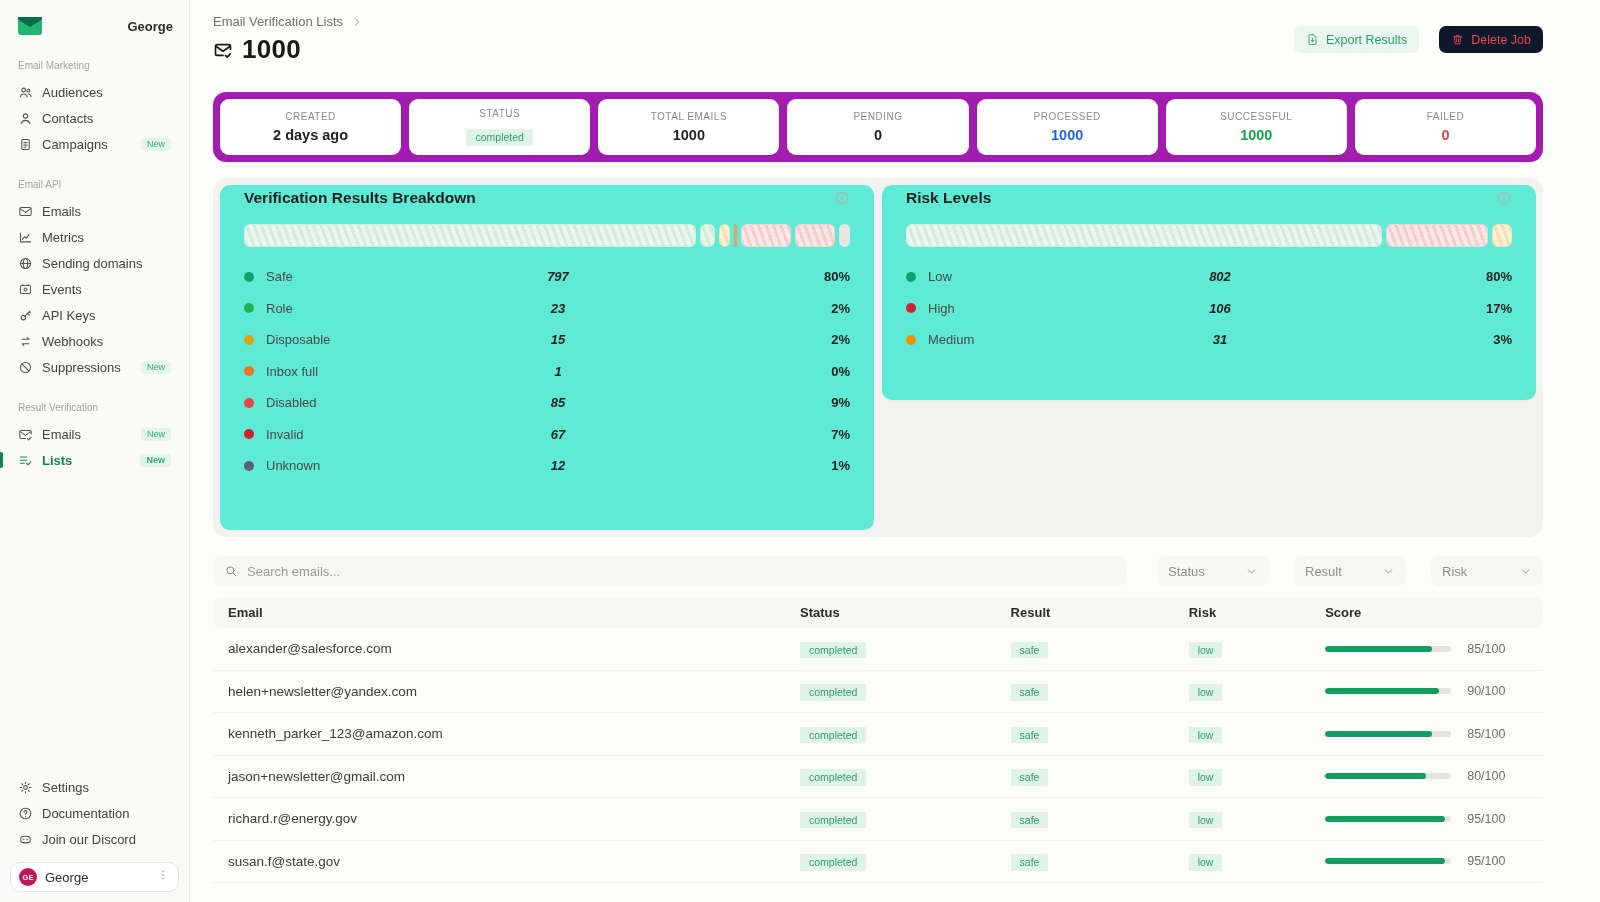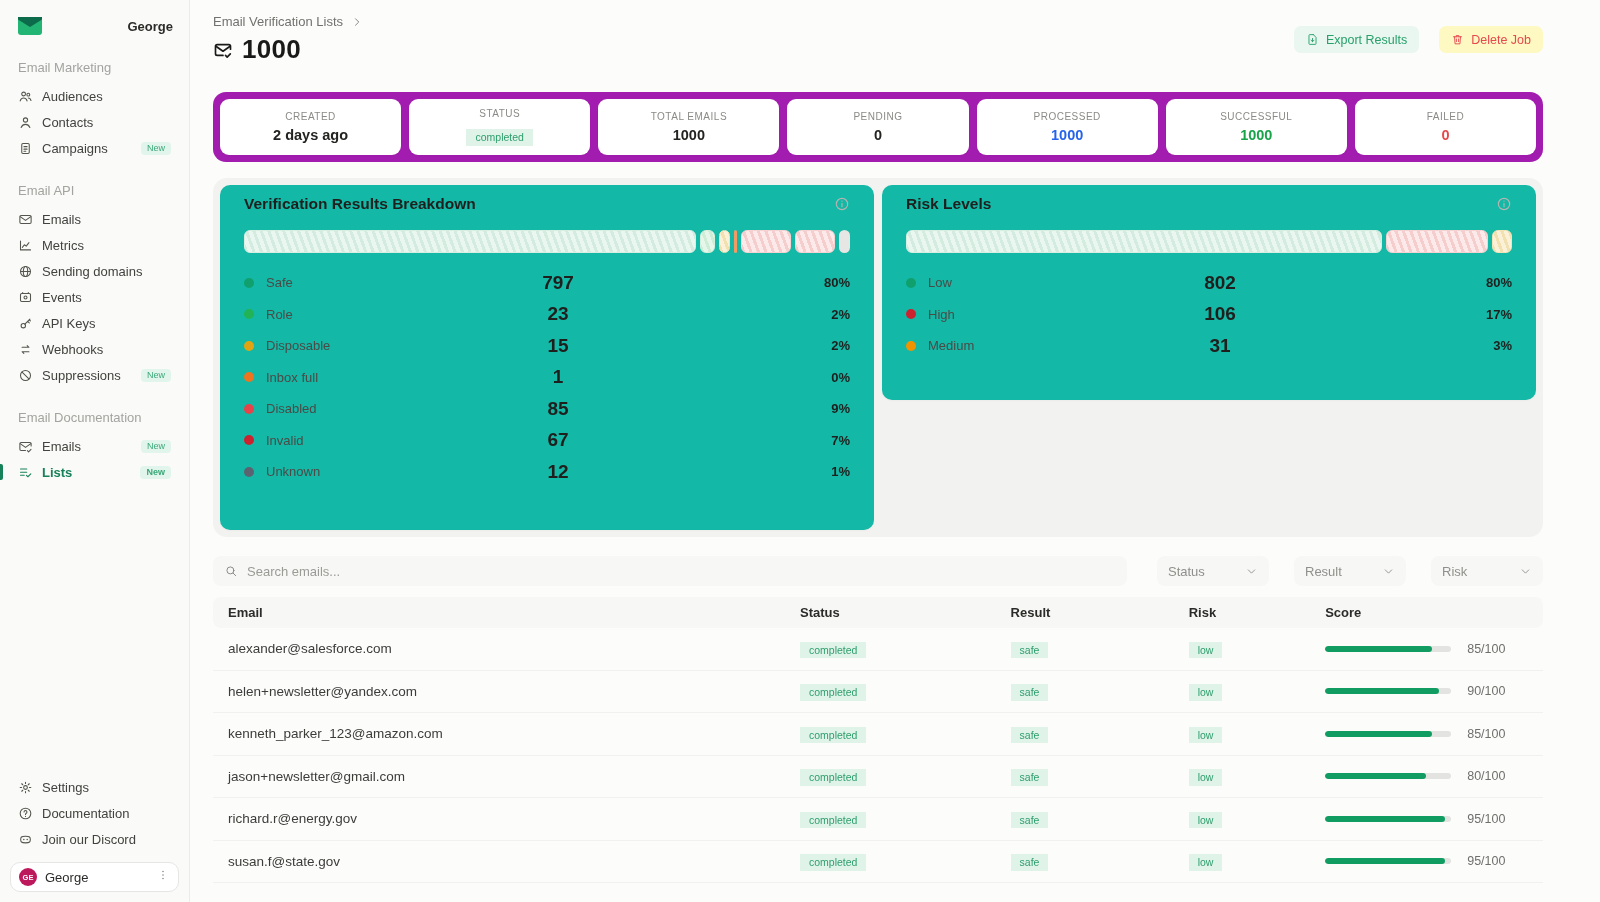--- a/index.html
+++ b/index.html
@@ -6,21 +6,21 @@
   html,body { width:1600px; height:902px; overflow:hidden; }
   body { font-family:"Liberation Sans","DejaVu Sans",sans-serif; background:#fcfcfb; color:#232320; display:flex; }
 
   svg.ic { width:15px; height:15px; stroke:currentColor; fill:none; stroke-width:1.7; stroke-linecap:round; stroke-linejoin:round; flex:0 0 auto; }
 
   
   .sidebar { width:190px; height:100%; background:#fafaf8; border-right:1px solid #ebebe9; display:flex; flex-direction:column; padding:12px 10px 10px; }
   .side-top { display:flex; align-items:center; justify-content:space-between; padding:2px 6px 0 6px; }
   .side-user-top { font-size:13px; font-weight:600; color:#2b2b29; }
   .nav-section { margin-top:22px; }
-  .nav-section-label { font-size:13px; color:#a3a39f; padding:0 8px; margin-bottom:8px; }
+  .nav-section-label { font-size:10px; color:#a3a39f; padding:0 8px; margin-bottom:8px; }
   .nav-item { position:relative; display:flex; align-items:center; gap:9px; height:26px; padding:0 8px; font-size:13px; color:#42423f; border-radius:6px; cursor:pointer; }
   .nav-item .nav-icon { color:#55554f; display:flex; }
   .nav-item.active { color:#17815a; font-weight:600; }
   .nav-item.active .nav-icon { color:#17815a; }
   .nav-item.active::before { content:""; position:absolute; left:-10px; top:5px; width:3px; height:16px; background:#17815a; border-radius:0 2px 2px 0; }
   .new-badge { margin-left:auto; font-size:9px; color:#3aa878; background:#e2f5ec; border-radius:4px; padding:2px 6px; line-height:1; }
   .side-footer { margin-top:auto; }
   .user-card { margin-top:10px; display:flex; align-items:center; gap:8px; border:1px solid #e6e6e4; background:#fff; border-radius:10px; padding:5px 8px; cursor:pointer; }
   .avatar { width:18px; height:18px; border-radius:50%; background:#be185d; color:#fff; font-size:7.5px; font-weight:700; display:flex; align-items:center; justify-content:center; }
   .user-name { font-size:13px; color:#2b2b29; }
@@ -32,52 +32,52 @@
   .hdr { display:flex; justify-content:space-between; align-items:center; }
   .crumb-row { display:flex; align-items:center; gap:8px; font-size:13px; color:#71716e; cursor:pointer; }
   .crumb-row svg { width:12px; height:12px; }
   .title-row { display:flex; align-items:center; gap:9px; margin-top:5px; }
   .title-row svg { width:20px; height:20px; stroke-width:2; color:#1a1a18; }
   .page-title { font-size:26px; font-weight:700; letter-spacing:.3px; color:#1a1a18; }
   .hdr-actions { display:flex; gap:20px; }
   .btn { display:flex; align-items:center; gap:7px; height:27px; padding:0 12px; border:none; border-radius:7px; font-size:12.5px; font-weight:500; cursor:pointer; font-family:inherit; }
   .btn svg { width:13px; height:13px; }
   .btn-export { background:#e9f7f0; color:#28a06a; }
-  .btn-delete { background:#fef9c3; color:#e5484d; }
+  .btn-delete { background:#0f172a; color:#e5484d; }
 
   
   .stats-row { margin-top:27px; background:#a21caf; border-radius:13px; padding:7px; display:flex; gap:8px; }
   .stat-card { flex:1; background:#fff; border-radius:9px; height:56px; display:flex; flex-direction:column; align-items:center; justify-content:center; gap:5px; box-shadow:0 1px 2px rgba(0,0,0,.03); }
   .stat-label { font-size:10px; letter-spacing:.5px; color:#8a8a86; }
   .stat-value { font-size:14.5px; font-weight:600; color:#232320; }
   .pill { display:inline-block; background:#dff3e9; color:#2f9e6c; font-size:10.5px; border-radius:0; padding:3px 9px; line-height:1; }
 
   
   .charts-row { margin-top:16px; background:#f2f2f0; border-radius:14px; padding:7px; display:flex; gap:8px; height:359px; }
   .chart-col { flex:1; }
-  .chart-card { background:#14b8a6; border-radius:10px; padding:10px 24px; box-shadow:0 1px 2px rgba(0,0,0,.03); }
+  .chart-card { background:#5eead4; border-radius:10px; padding:4px 24px; box-shadow:0 1px 2px rgba(0,0,0,.03); }
   .chart-card.tall { height:100%; }
   .chart-card.short { height:215px; }
   .chart-hdr { display:flex; justify-content:space-between; align-items:center; }
   .chart-title { font-size:15.5px; font-weight:700; color:#1f1f1d; }
   .info-ic { color:#b5b5b1; cursor:pointer; display:flex; }
   .info-ic svg { width:16px; height:16px; }
   .stackbar { margin-top:17px; display:flex; gap:4px; height:23px; }
   .seg { flex-basis:0; min-width:11px; border-radius:6px; }
   .seg[data-variant="green-hatch"]  { background:repeating-linear-gradient(70deg,#d4ecdf 0 3px,#eaf7f0 3px 7px); border:1px solid #d9eee3; }
   .seg[data-variant="green2-hatch"] { background:repeating-linear-gradient(70deg,#cfecd6 0 3px,#e7f6ea 3px 7px); border:1px solid #d3eeda; }
   .seg[data-variant="amber-hatch"]  { background:repeating-linear-gradient(70deg,#f3e0b0 0 3px,#fbf1d8 3px 7px); border:1px solid #f3e3b8; }
   .seg[data-variant="orange-solid"] { background:#f49a64; min-width:3px; border-radius:2px; }
   .seg[data-variant="red-hatch"]    { background:repeating-linear-gradient(70deg,#f6cdcd 0 3px,#fce9e9 3px 7px); border:1px solid #f6d2d2; }
   .seg[data-variant="gray-solid"]   { background:#e6e6e4; }
   .legend { margin-top:14px; }
   .legend-row { display:grid; grid-template-columns:22px 1fr 1fr 1fr; align-items:center; height:31.5px; }
   .dot { width:10px; height:10px; border-radius:50%; }
   .legend-label { font-size:13px; color:#4a4a47; }
-  .legend-count { font-size:19px; font-weight:600; color:#1f1f1d; text-align:center; }
+  .legend-count { font-size:13px; font-weight:600; color:#1f1f1d; text-align:center;font-style:italic; }
   .legend-pct { font-size:13px; font-weight:700; color:#1f1f1d; text-align:right; }
 
   
   .filter-row { margin-top:19px; display:flex; gap:30px; }
   .search-box { flex:1; display:flex; align-items:center; gap:9px; background:#f7f7f5; border-radius:8px; height:30px; padding:0 11px; color:#8a8a86; }
   .search-box input { border:none; outline:none; background:transparent; flex:1; font-size:13px; font-family:inherit; color:#3c3c39; }
   .search-box input::placeholder { color:#9a9a96; }
   .search-box svg { width:14px; height:14px; }
   .drop { width:112px; display:flex; align-items:center; justify-content:space-between; background:#f7f7f5; border-radius:8px; height:30px; padding:0 11px; font-size:13px; color:#8f8f8b; cursor:pointer; }
   .drop svg { width:13px; height:13px; }
@@ -312,21 +312,21 @@
                 <use href="#i-block"></use>
               </svg>
             </span>
               <span>Suppressions</span>
               <span class="new-badge">New</span>
             </div>
           </div>
       </div>
 
       <div class="nav-section">
-        <div class="nav-section-label">Email Documentation</div>
+        <div class="nav-section-label">Result Verification</div>
         <div>
 
             <div class="nav-item">
               <span class="nav-icon">
               <svg class="ic">
                 <use href="#i-mailcheck"></use>
               </svg>
             </span>
               <span>Emails</span>
               <span class="new-badge">New</span>

